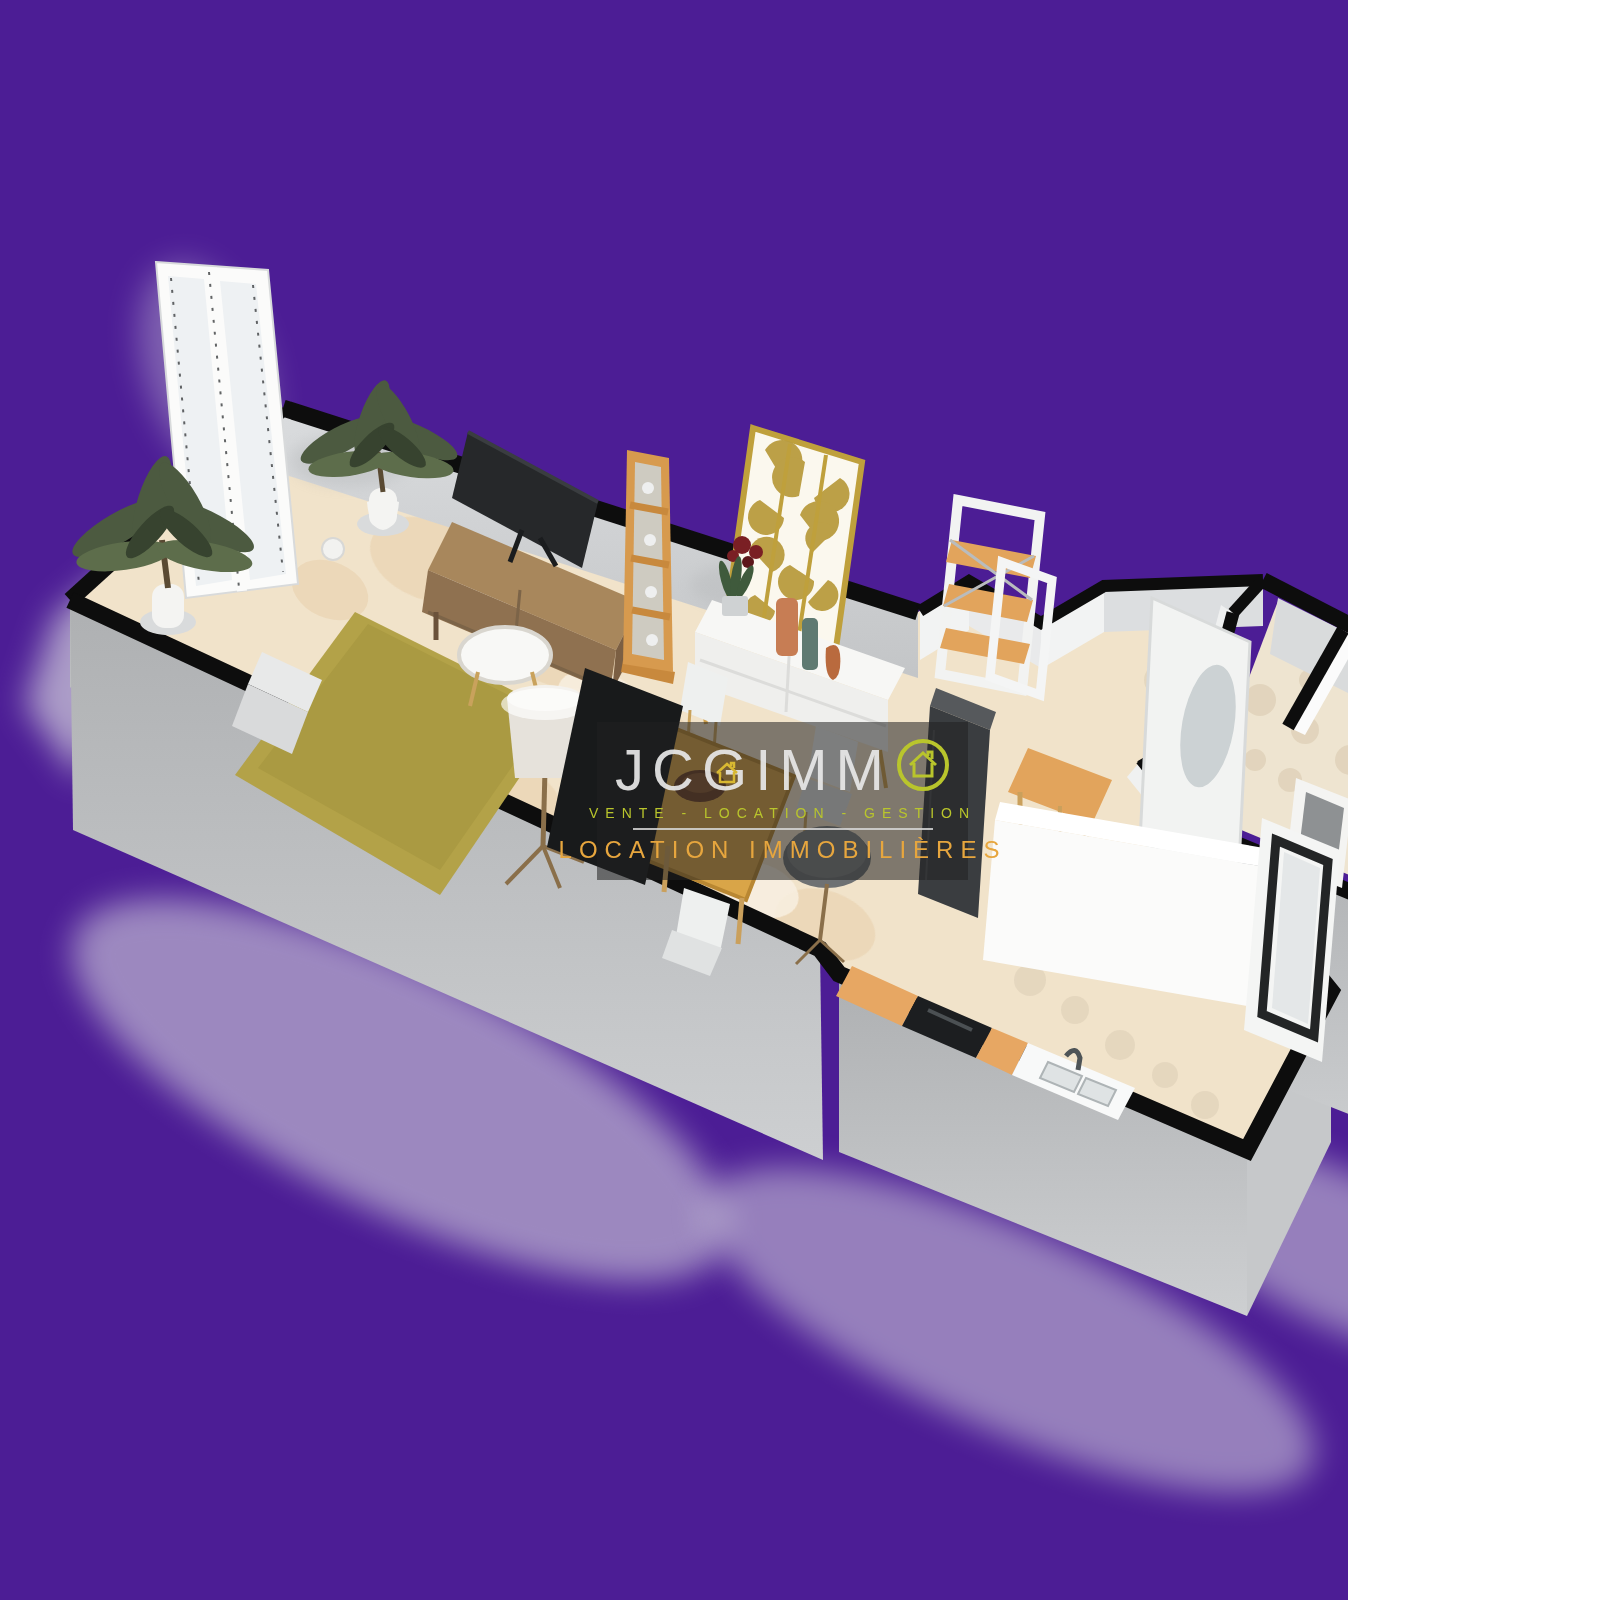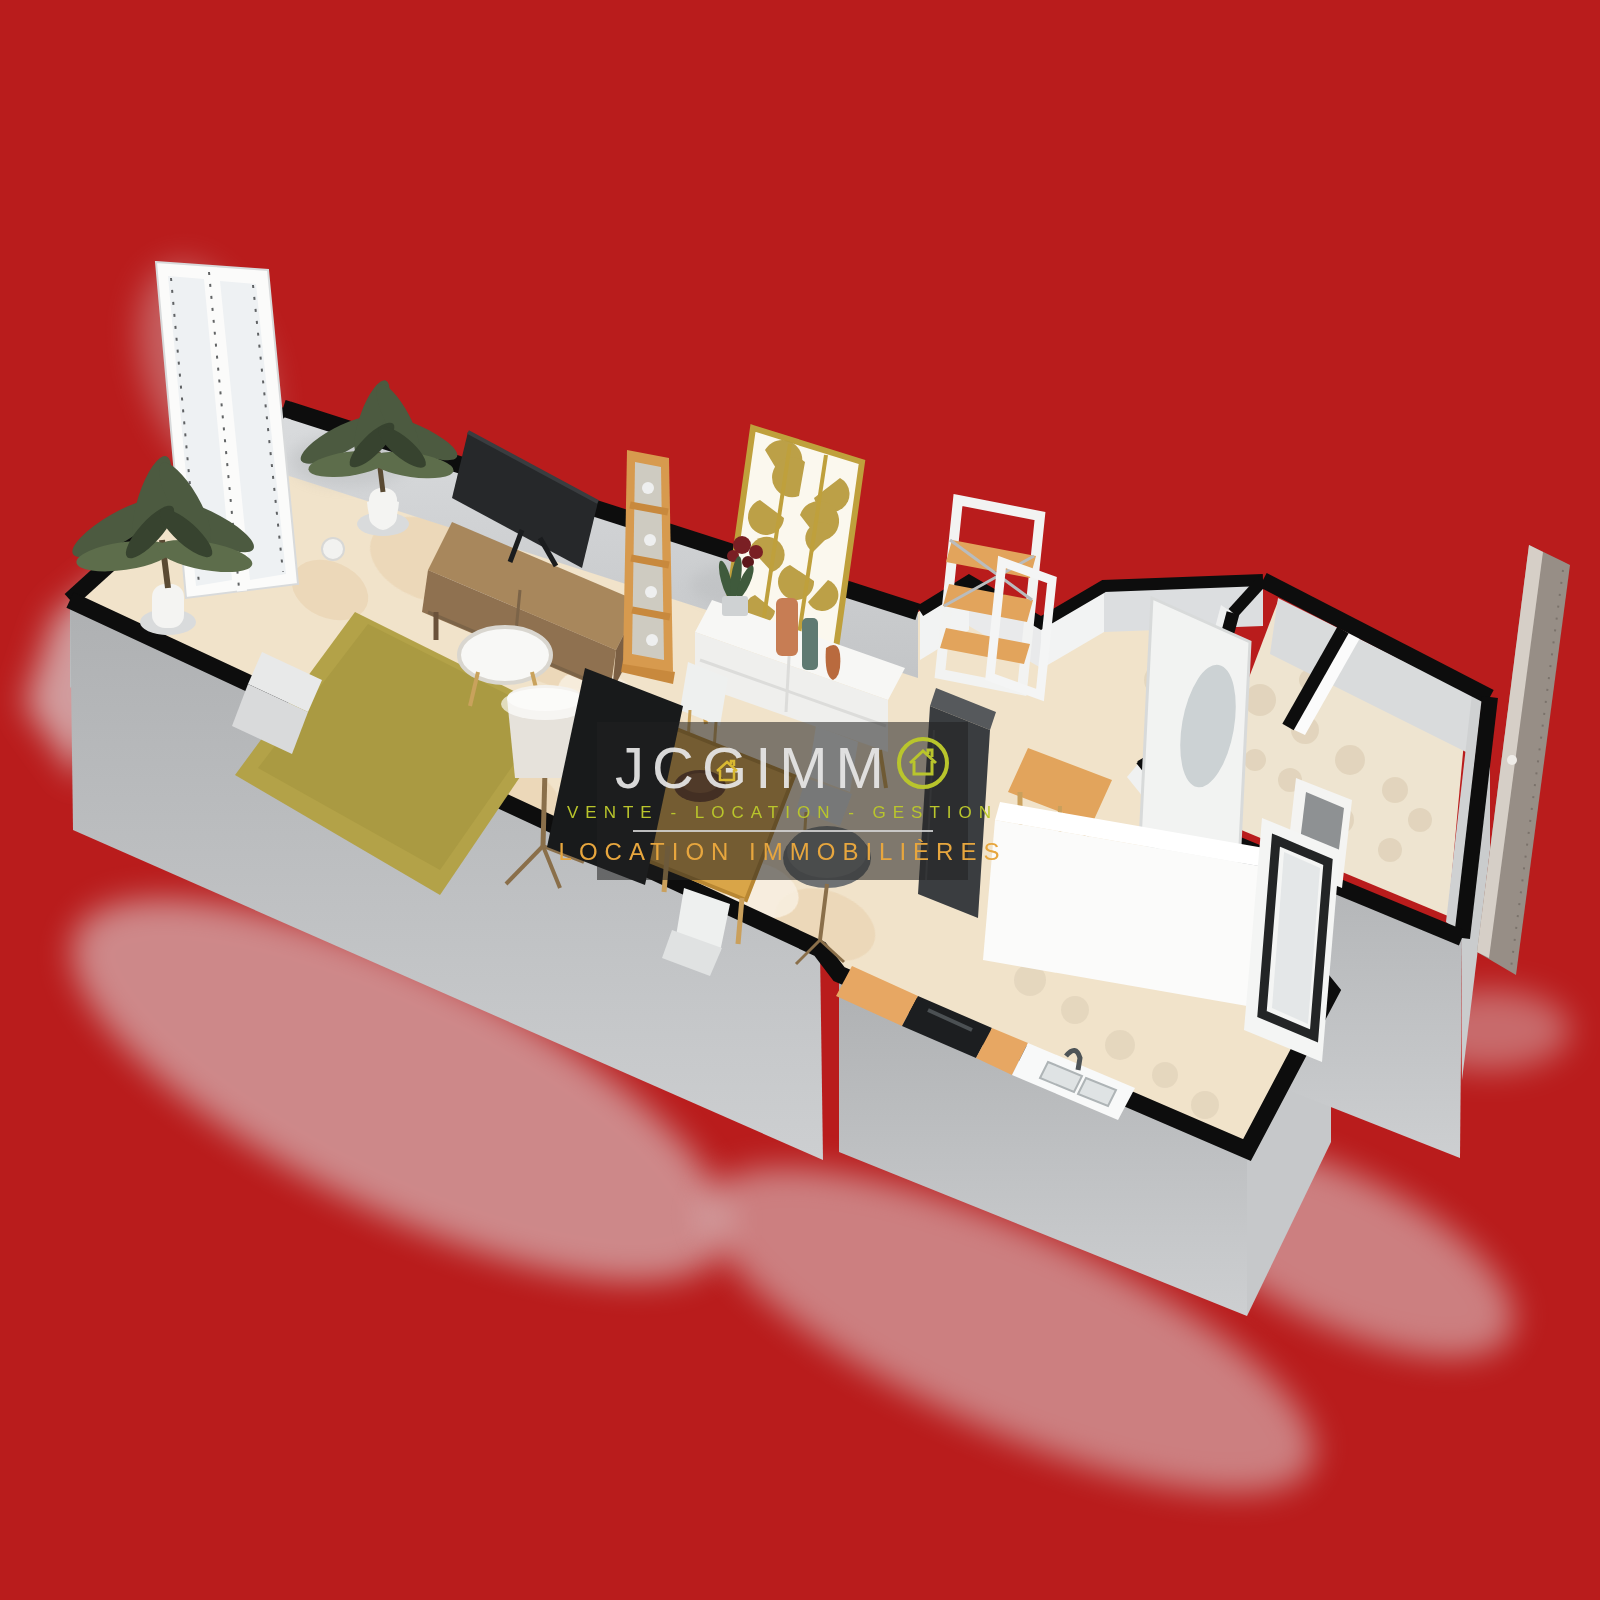--- a/index.html
+++ b/index.html
@@ -1,28 +1,28 @@
 <!DOCTYPE html>
 <html><head>
 <meta charset="utf-8">
 <style>
   html,body{margin:0;padding:0;background:#ffffff;}
-  #stage{position:relative;width:1600px;height:1600px;background:#b91c1c;overflow:hidden;
+  #stage{position:relative;width:1348px;height:1600px;background:#4c1d95;overflow:hidden;
          font-family:"Liberation Sans", sans-serif;}
   #plan-svg{position:absolute;left:0;top:0;}
   
   .watermark{position:absolute;left:597px;top:722px;width:371px;height:158px;
     background:rgba(33,33,33,0.55);display:flex;flex-direction:column;
     align-items:center;justify-content:center;z-index:10;}
   .brand-row{display:flex;align-items:center;line-height:1;
     color:rgba(232,232,232,0.92);font-size:58px;font-weight:400;letter-spacing:8px;}
   .brand-g{position:relative;display:inline-block;}
   .brand-g svg{position:absolute;left:12px;top:20px;}
   .brand-o{display:inline-block;margin-left:4px;}
-  .tagline{margin-top:4px;font-size:17px;letter-spacing:7px;color:#b9c52c;white-space:nowrap;}
+  .tagline{margin-top:4px;font-size:14px;letter-spacing:7px;color:#b9c52c;white-space:nowrap;}
   .divider{width:300px;border:none;border-top:2px solid rgba(215,215,215,0.85);margin:7px 0 6px 0;}
   .subtitle{font-size:24px;letter-spacing:7px;color:#e7a63e;white-space:nowrap;}
 </style>
 </head>
 <body>
 
 <div id="stage">
 
 <svg id="plan-svg" width="1600" height="1600" viewBox="0 0 1600 1600">
   <defs>

